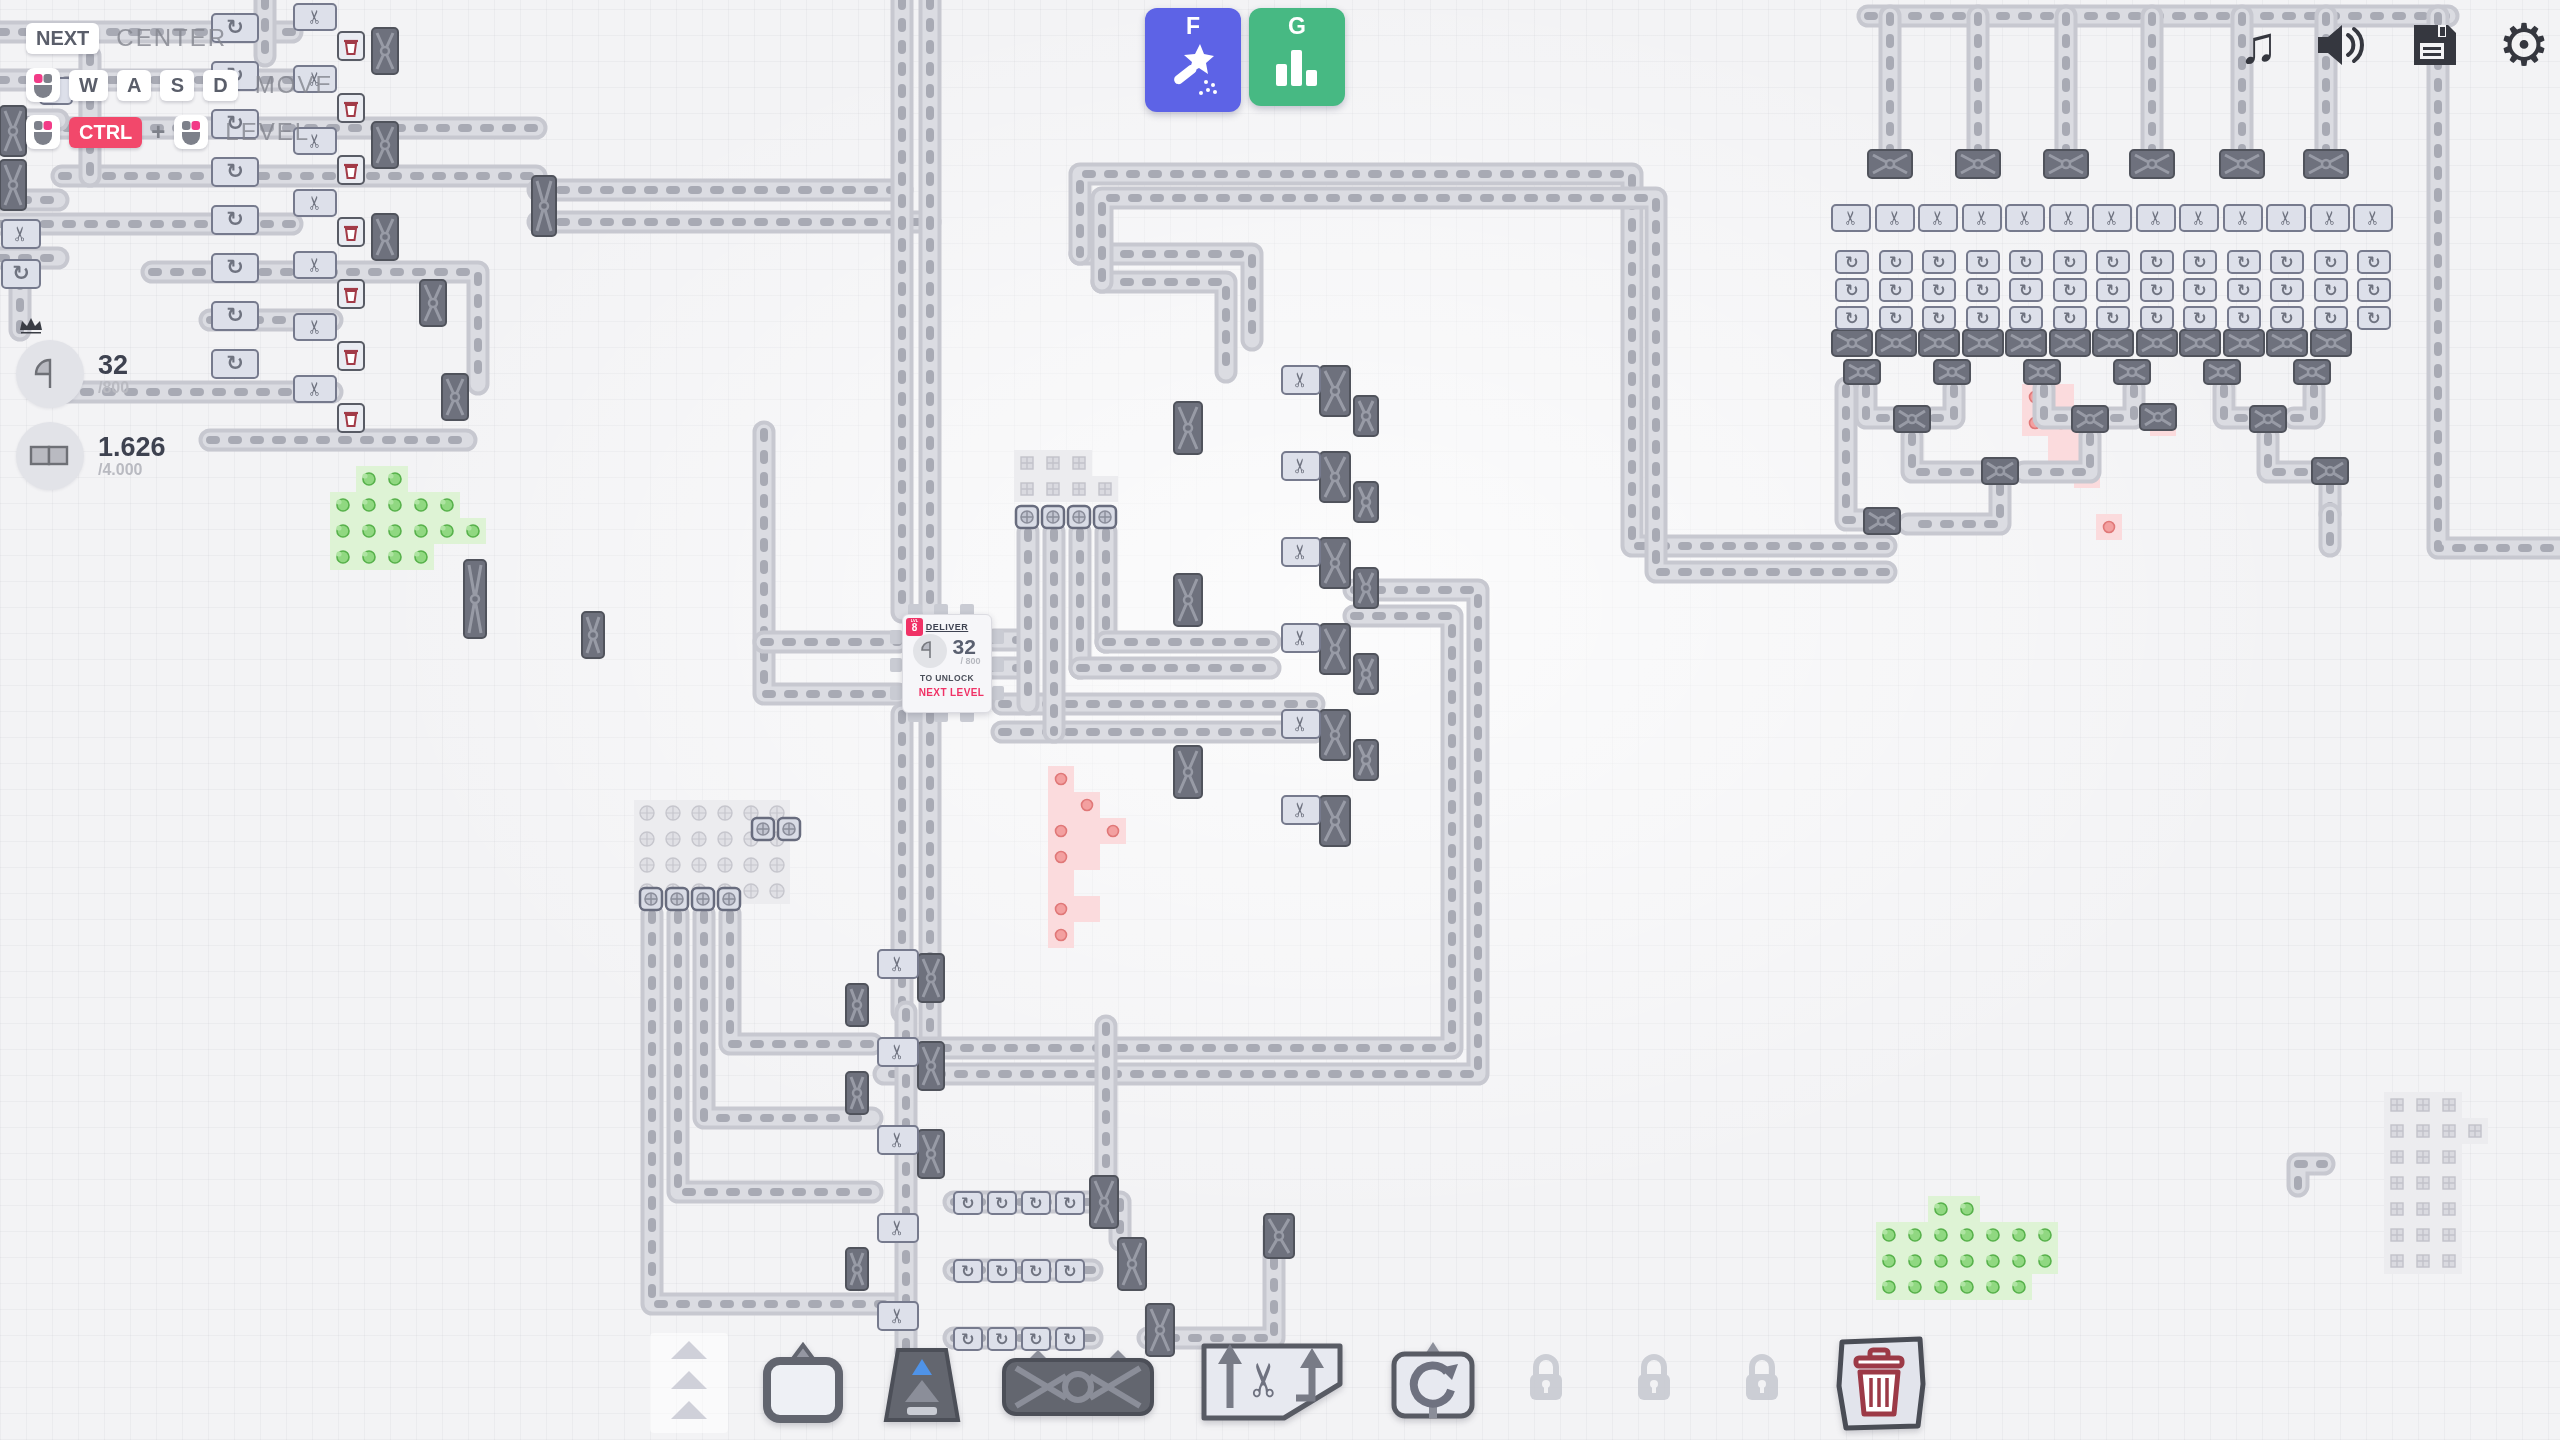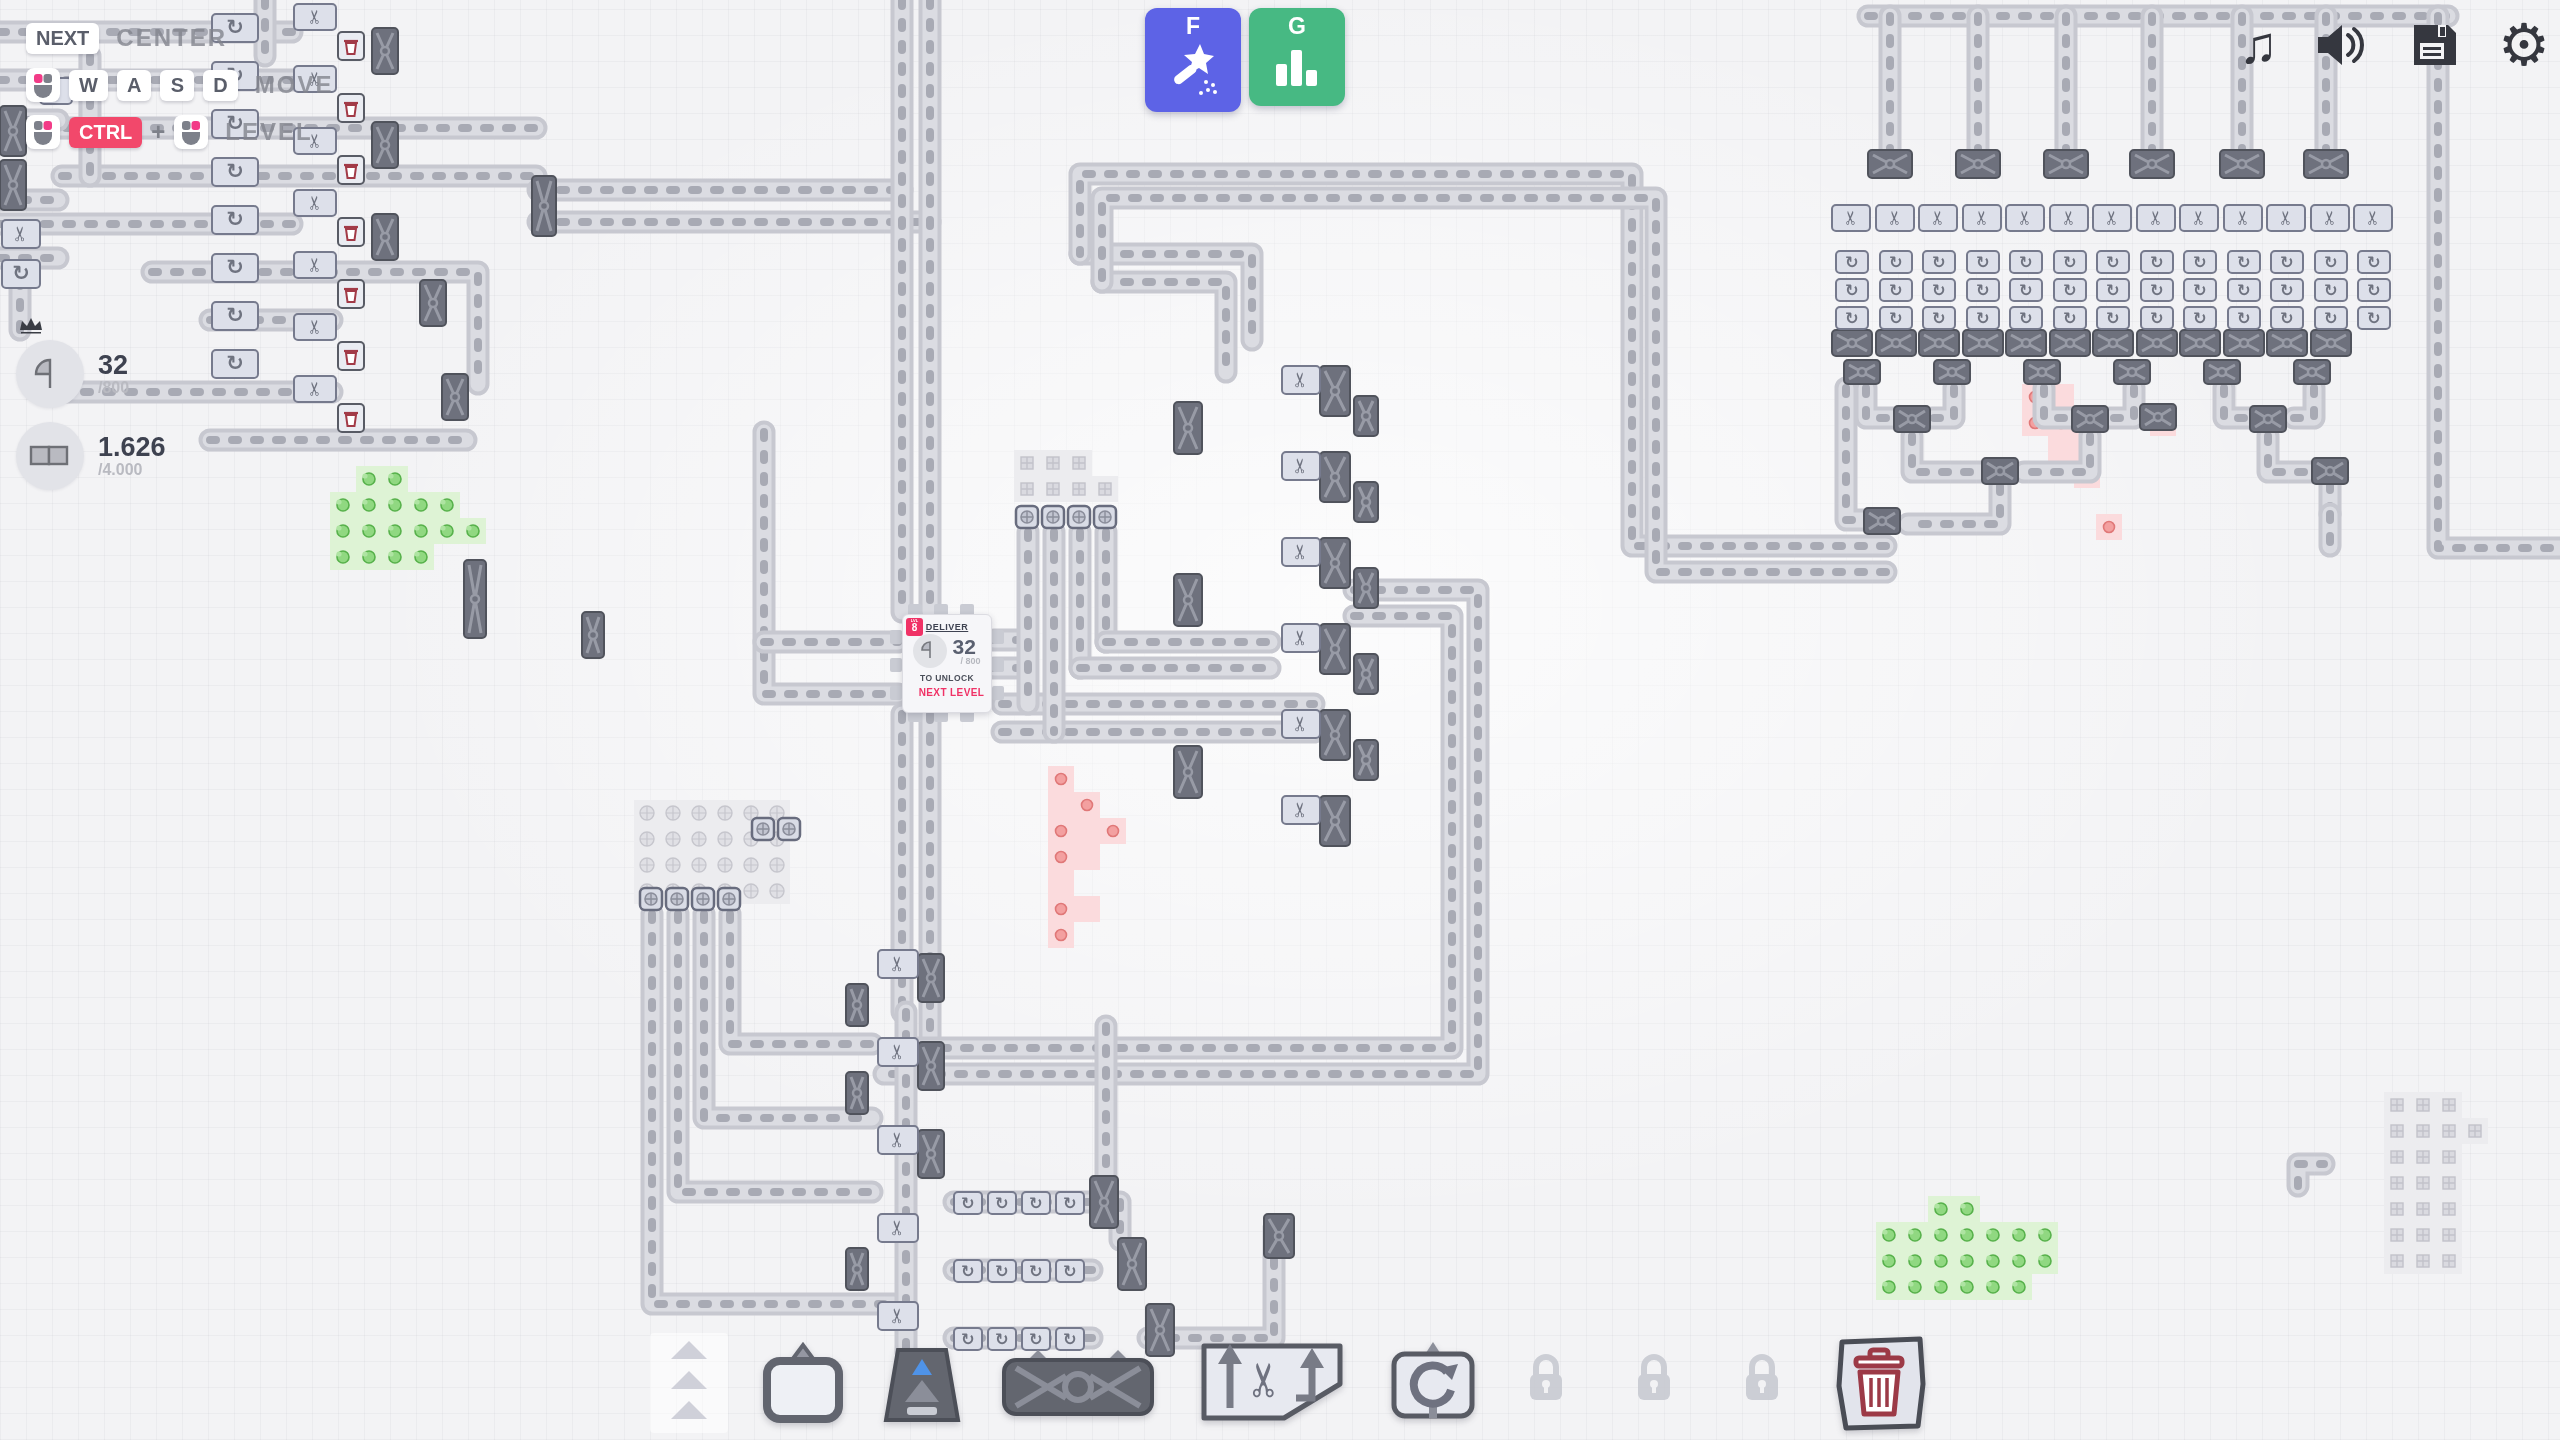--- a/index.html
+++ b/index.html
@@ -17,21 +17,21 @@
   .bo{fill:none;stroke:#c7c8d0;stroke-width:23;stroke-linejoin:round;stroke-linecap:round;}
   .bi{fill:none;stroke:#dbdce2;stroke-width:15;stroke-linejoin:round;stroke-linecap:round;}
   .bd{fill:none;stroke:#a8aab4;stroke-width:8;stroke-linejoin:round;stroke-linecap:round;stroke-dasharray:6 16;}
   
   .hints{position:absolute;left:26px;top:22px;z-index:30;}
   .hintrow{display:flex;align-items:center;gap:9px;margin-bottom:15px;height:32px;}
   .key{background:#fff;border-radius:6px;color:#5a5e6a;font-weight:bold;font-size:20px;
        padding:4px 10px;min-width:14px;text-align:center;box-shadow:0 2px 3px rgba(40,40,60,.18);}
   .key.red{background:#f2486b;color:#fff;}
   .plus{color:#7e818a;font-size:24px;font-weight:bold;}
-  .action{color:#83858e;opacity:.8;font-size:24px;font-weight:bold;letter-spacing:2px;margin-left:8px;}
+  .action{color:#83858e;opacity:.8;font-size:24px;font-weight:normal;letter-spacing:2px;margin-left:8px;}
   .mousecard{width:34px;height:34px;background:#fff;border-radius:8px;box-shadow:0 2px 3px rgba(40,40,60,.18);
        display:flex;align-items:center;justify-content:center;}
   
   .goals{position:absolute;left:16px;top:316px;z-index:30;}
   .goalrow{display:flex;align-items:center;margin-bottom:14px;}
   .goalcircle{width:68px;height:68px;border-radius:50%;background:#e2e3e8;display:flex;align-items:center;justify-content:center;box-shadow:0 1px 3px rgba(40,40,60,.08);}
   .goaltext{margin-left:14px;line-height:1.05;}
   .goalval{font-size:27px;font-weight:bold;color:#3e4250;}
   .goaltarget{font-size:16px;font-weight:bold;color:#b9bac1;}
   .crown{margin-left:2px;margin-bottom:2px;}

